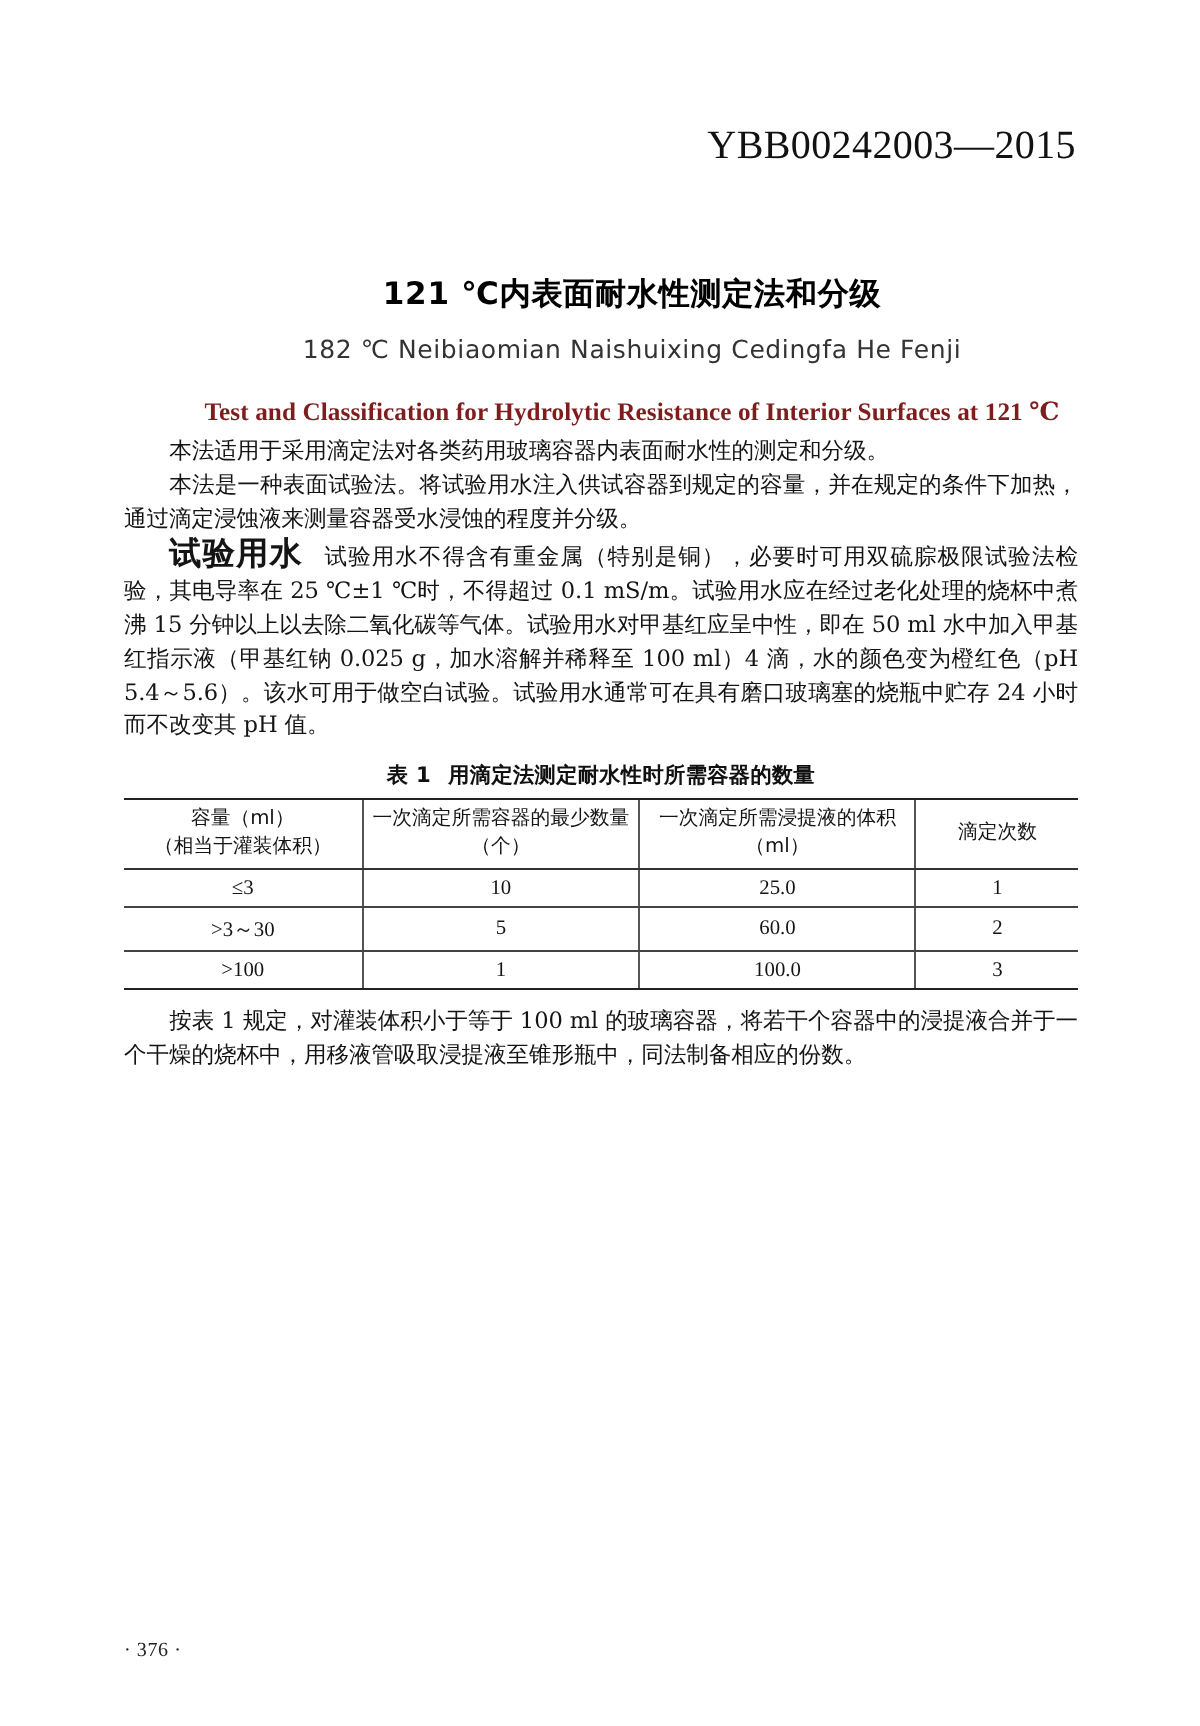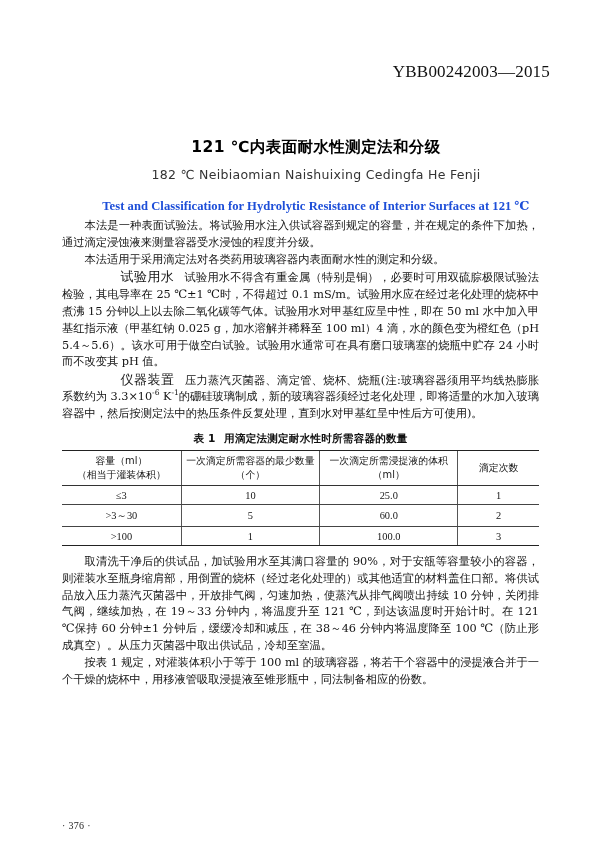--- a/index.html
+++ b/index.html
@@ -20,23 +20,23 @@
     height: 863px;
     box-sizing: border-box;
     padding: 0;
     position: relative;
   }
 
   
   .std-header {
     position: absolute;
     top: 62px;
-    right: 50px;
-    font-family: "Liberation Serif", "DejaVu Serif", serif;
-    font-size: 17px;
+    right: 62px;
+    font-family: "Liberation Serif", "DejaVu Serif", serif;
+    font-size: 20px;
     letter-spacing: 0.2px;
     color: #111;
     white-space: nowrap;
   }
 
   
   .title-block {
     position: absolute;
     top: 137px;
     left: 16px;
@@ -56,21 +56,21 @@
     font-size: 12.5px;
     font-weight: normal;
     color: #333;
     letter-spacing: 0.3px;
     margin: 0 0 9px 0;
   }
   .title-en {
     font-family: "Liberation Serif", "DejaVu Serif", serif;
     font-size: 12.6px;
     font-weight: bold;
-    color: #1d4ed8;
+    color: #7f1d1d;
     letter-spacing: 0.05px;
     margin: 16px;
   }
 
   
   .body-area {
     position: absolute;
     top: 218px;
     left: 62px;
     width: 477px;
@@ -81,24 +81,23 @@
     font-size: 11.3px;
     line-height: 16.8px;
     text-align: justify;
     text-justify: inter-ideograph;
     text-indent: 2em;
     color: #141414;
     letter-spacing: -0.05px;
   }
   .term {
     font-family: "DejaVu Sans", "Liberation Sans", sans-serif;
-    font-weight: normal;
-    font-size: 13px;
+    font-weight: bold;
+    font-size: 16px;
     letter-spacing: 0.2px;
-    margin-left: 36px;
   }
   .term-gap { display: inline-block; width: 0.9em; }
   sup.sp { font-size: 7.6px; vertical-align: super; line-height: 0; }
 
   
   .table-wrap {
     margin-top: 9px;
     margin-bottom: 8px;
   }
   .table-caption {
@@ -162,27 +161,26 @@
   <div class="std-header">YBB00242003—2015</div>
 
   <div class="title-block">
     <div class="title-cn">121 ℃内表面耐水性测定法和分级</div>
     <div class="title-pinyin">182 ℃ Neibiaomian Naishuixing Cedingfa He Fenji</div>
     <div class="title-en">Test and Classification for Hydrolytic Resistance of Interior Surfaces at 121 ℃</div>
   </div>
 
   <div class="body-area">
 
+    <p class="para">本法适用于采用滴定法对各类药用玻璃容器内表面耐水性的测定和分级。</p>
+
     <p class="para">本法是一种表面试验法。将试验用水注入供试容器到规定的容量，并在规定的条件下加热，通过滴定浸蚀液来测量容器受水浸蚀的程度并分级。</p>
 
-    <p class="para">本法适用于采用滴定法对各类药用玻璃容器内表面耐水性的测定和分级。</p>
-
     <p class="para"><span class="term">试验用水</span><span class="term-gap"></span><span>试验用水不得含有重金属（特别是铜），必要时可用双硫腙极限试验法检验，其电导率在 25 ℃±1 ℃时，不得超过 0.1 mS/m。试验用水应在经过老化处理的烧杯中煮沸 15 分钟以上以去除二氧化碳等气体。试验用水对甲基红应呈中性，即在 50 ml 水中加入甲基红指示液（甲基红钠 0.025 g，加水溶解并稀释至 100 ml）4 滴，水的颜色变为橙红色（pH 5.4～5.6）。该水可用于做空白试验。试验用水通常可在具有磨口玻璃塞的烧瓶中贮存 24 小时而不改变其 pH 值。</span></p>
 
-    <p class="para"><span class="term">仪器装置</span><span class="term-gap"></span><span>压力蒸汽灭菌器、滴定管、烧杯、烧瓶(注:玻璃容器须用平均线热膨胀系数约为 3.3×10</span><sup class="sp">-6</sup><span> K</span><sup class="sp">-1</sup><span>的硼硅玻璃制成，新的玻璃容器须经过老化处理，即将适量的水加入玻璃容器中，然后按测定法中的热压条件反复处理，直到水对甲基红呈中性后方可使用)。</span></p>
 
 
     <div class="table-wrap">
       <div class="table-caption"><span class="capnum">表 1</span><span>用滴定法测定耐水性时所需容器的数量</span></div>
       <table class="t1">
         <thead>
           <tr>
             <th style="width:25%">
               <span class="unitline">容量（ml）</span>
               <span class="unitline">（相当于灌装体积）</span>
@@ -217,21 +215,20 @@
             <td>&gt;100</td>
             <td class="cvert">1</td>
             <td class="cvert">100.0</td>
             <td class="cvert">3</td>
           </tr>
         </tbody>
       </table>
     </div>
 
 
-    <p class="para">取清洗干净后的供试品，加试验用水至其满口容量的 90%，对于安瓿等容量较小的容器，则灌装水至瓶身缩肩部，用倒置的烧杯（经过老化处理的）或其他适宜的材料盖住口部。将供试品放入压力蒸汽灭菌器中，开放排气阀，匀速加热，使蒸汽从排气阀喷出持续 10 分钟，关闭排气阀，继续加热，在 19～33 分钟内，将温度升至 121 ℃，到达该温度时开始计时。在 121 ℃保持 60 分钟±1 分钟后，缓缓冷却和减压，在 38～46 分钟内将温度降至 100 ℃（防止形成真空）。从压力灭菌器中取出供试品，冷却至室温。</p>
 
     <p class="para">按表 1 规定，对灌装体积小于等于 100 ml 的玻璃容器，将若干个容器中的浸提液合并于一个干燥的烧杯中，用移液管吸取浸提液至锥形瓶中，同法制备相应的份数。</p>
 
 
   </div>
 
   <div class="page-number">· 376 ·</div>
 
 </div>
 

